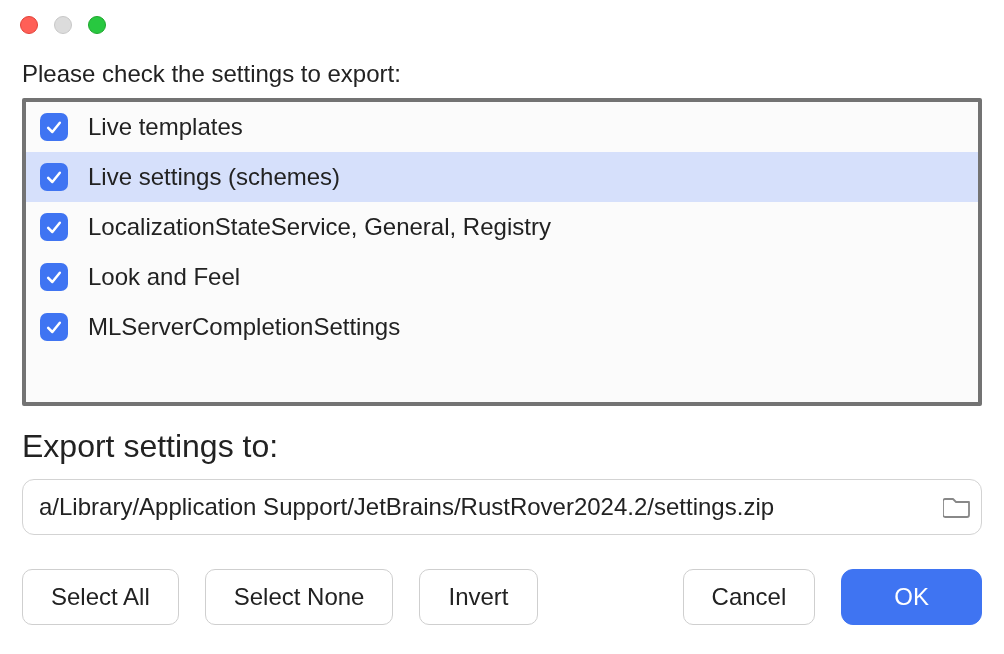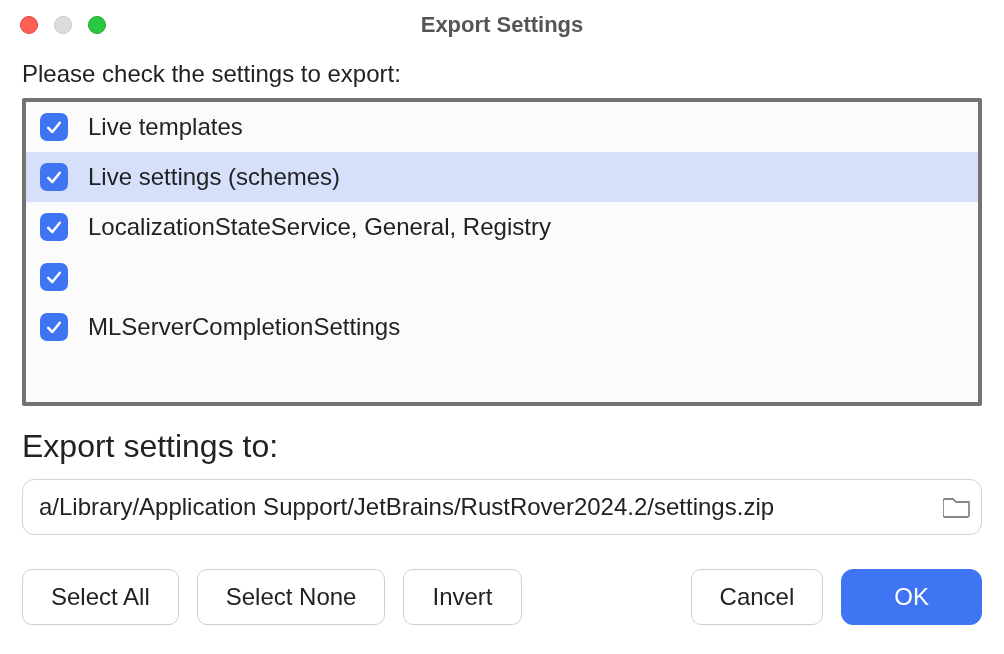--- a/index.html
+++ b/index.html
@@ -123,21 +123,21 @@
       background: transparent;
       min-width: 0;
     }
     .folder-icon {
       width: 28px;
       height: 22px;
       flex-shrink: 0;
     }
     .button-row {
       display: flex;
-      gap: 18px;
+      gap: 26px;
       margin-top: 34px;
       align-items: flex-end;
     }
     .spacer { flex: 1; }
     .btn {
       height: 56px;
       padding: 0 28px;
       font-size: 24px;
       border-radius: 10px;
       border: 1px solid #cfcfcf;
@@ -159,21 +159,20 @@
 </head>
 <body>
 
 <div class="window">
   <div class="titlebar">
     <div class="traffic-lights">
       <div class="traffic-light traffic-close"></div>
       <div class="traffic-light traffic-min"></div>
       <div class="traffic-light traffic-max"></div>
     </div>
-    <div class="title">Export Settings</div>
   </div>
 
   <div class="content">
     <div class="prompt">Please check the settings to export:</div>
 
     <div class="list" id="settings-list">
         <div class="list-item">
           <div class="checkbox">
             <svg viewBox="0 0 24 24">
               <polyline points="5 13 10 18 19 7"></polyline>
@@ -196,20 +195,21 @@
             </svg>
           </div>
           <div class="item-label">LocalizationStateService, General, Registry</div>
         </div>
         <div class="list-item">
           <div class="checkbox">
             <svg viewBox="0 0 24 24">
               <polyline points="5 13 10 18 19 7"></polyline>
             </svg>
           </div>
+          <div class="item-label">Look and Feel</div>
         </div>
         <div class="list-item">
           <div class="checkbox">
             <svg viewBox="0 0 24 24">
               <polyline points="5 13 10 18 19 7"></polyline>
             </svg>
           </div>
           <div class="item-label">MLServerCompletionSettings</div>
         </div>
       </div>

